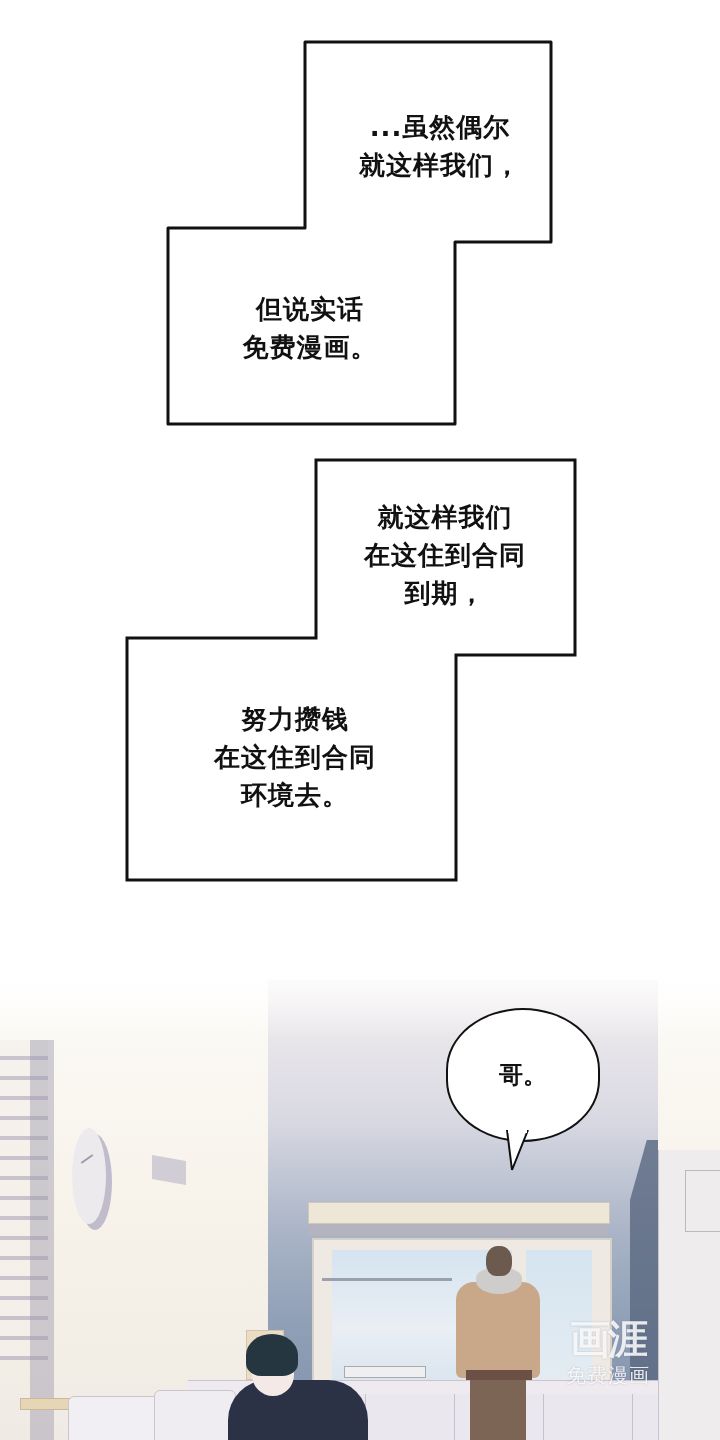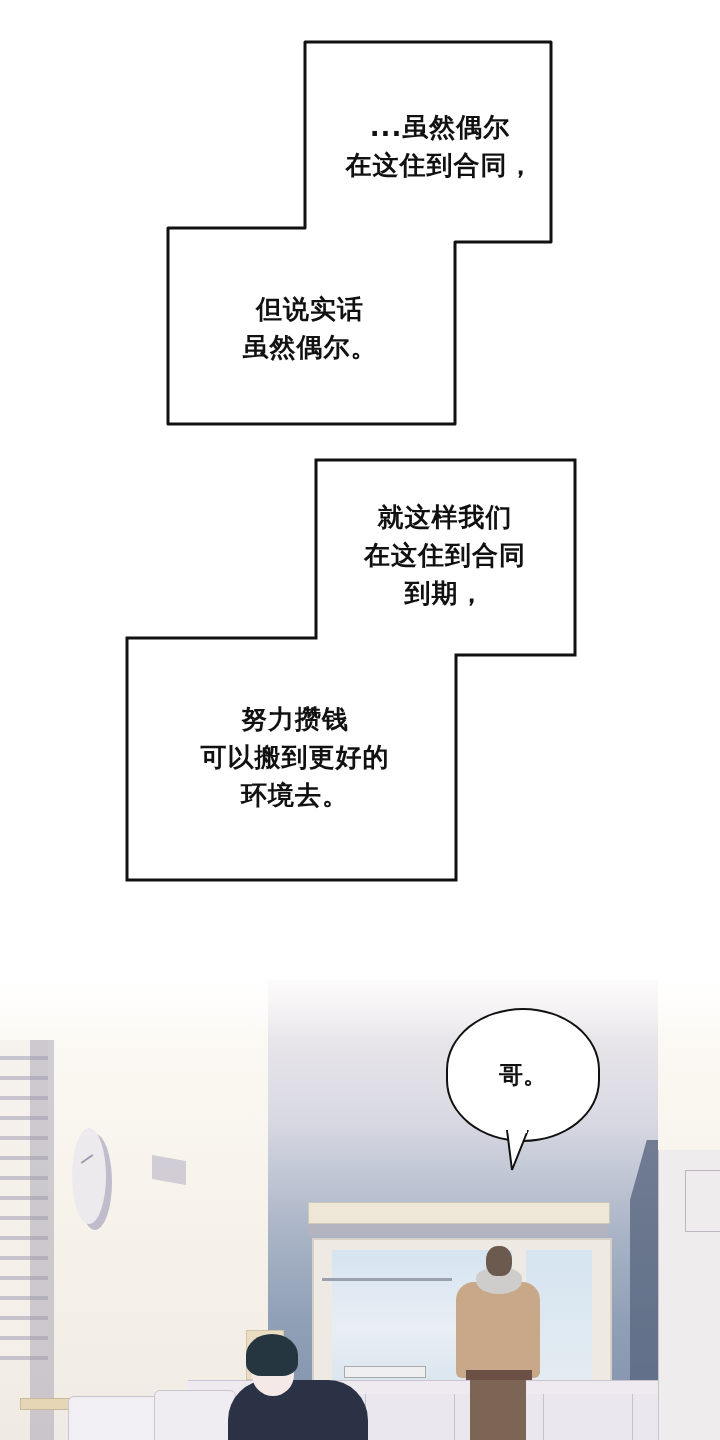--- a/index.html
+++ b/index.html
@@ -81,28 +81,28 @@
 <div class="page">
 
   <svg class="caption-svg" viewBox="0 0 720 960">
 
     <path d="M305 42 H551 V242 H455 V424 H168 V228 H305 Z" fill="#fff" stroke="#111" stroke-width="3" stroke-linejoin="round"></path>
 
     <path d="M316 460 H575 V655 H456 V880 H127 V638 H316 Z" fill="#fff" stroke="#111" stroke-width="3" stroke-linejoin="miter"></path>
   </svg>
 
   <div class="cap-text" style="left:330px; top:108px; width:220px;">...虽然偶尔
-在这住到合同，</div>
+就这样我们，</div>
   <div class="cap-text" style="left:210px; top:290px; width:200px;">但说实话
-虽然偶尔。</div>
+免费漫画。</div>
   <div class="cap-text" style="left:340px; top:498px; width:210px;">就这样我们
 在这住到合同
 到期，</div>
   <div class="cap-text" style="left:170px; top:700px; width:250px;">努力攒钱
-可以搬到更好的
+在这住到合同
 环境去。</div>
 
   <div class="scene">
     <div class="fade-top"></div>
     <div class="back-wall"></div>
     <div class="side-wall"></div>
     <div class="right-room">
       <div class="frame"></div>
 
     </div>
@@ -141,14 +141,18 @@
     </div>
 
     <div class="bubble">
       <div class="bubble-text">哥。</div>
     </div>
     <svg class="bubble-tail" width="24" height="42" viewBox="0 0 24 42">
       <path d="M1 0 L6 40 L22 0" fill="#fff" stroke="#111" stroke-width="2"></path>
       <rect x="2" y="0" width="19" height="3" fill="#fff"></rect>
     </svg>
 
+    <div class="wm">
+      <span class="wm-logo">画涯</span>
+      <span class="wm-sub">免费漫画</span>
+    </div>
   </div>
 </div>
 
 </body></html>

